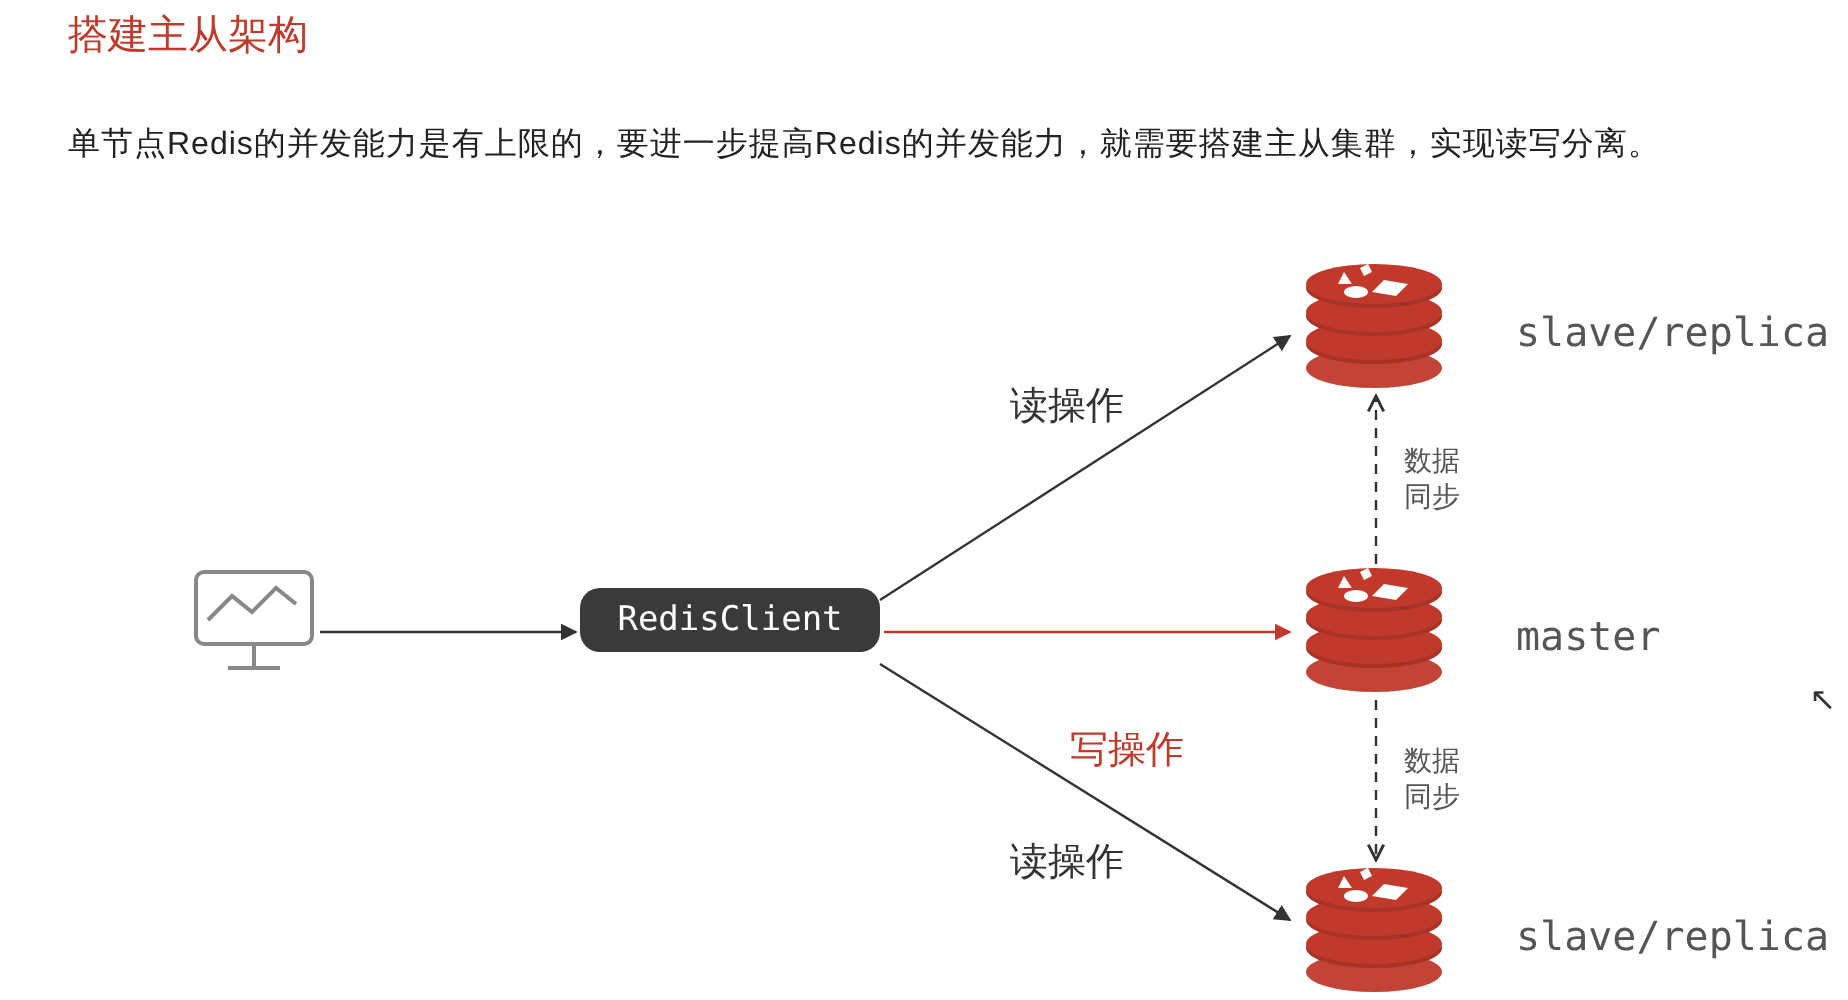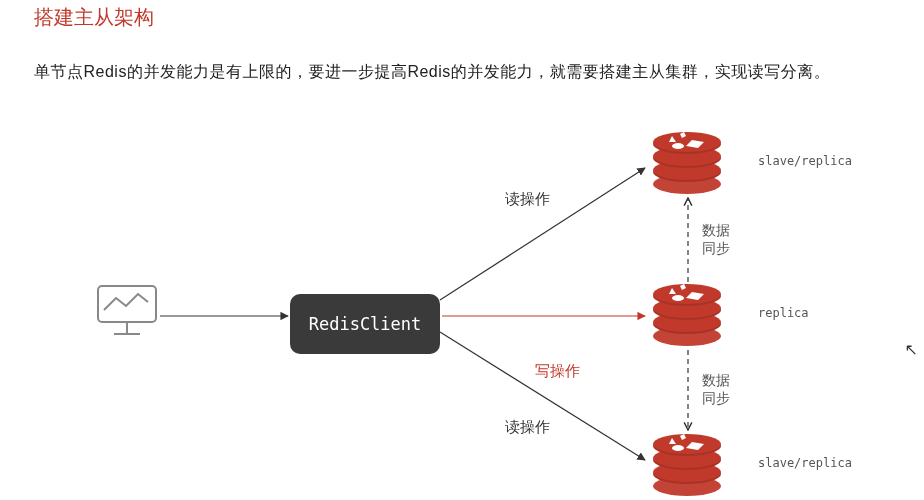--- a/index.html
+++ b/index.html
@@ -31,42 +31,42 @@
   .client-icon {
     position: absolute;
     left: 96px;
     top: 284px;
   }
   .redis-client-box {
     position: absolute;
     left: 290px;
     top: 294px;
     width: 150px;
-    height: 60px;
+    height: 32px;
     background: #3a3a3a;
     border-radius: 10px;
     color: #fff;
     display: flex;
     align-items: center;
     justify-content: center;
     font-family: "Monaco", "Consolas", monospace;
     font-size: 17px;
   }
   .redis-node {
     position: absolute;
   }
   .node-label {
     position: absolute;
-    font-size: 12px;
+    font-size: 20px;
     color: #555;
     font-family: "Monaco", "Consolas", monospace;
   }
   .edge-label {
     position: absolute;
-    font-size: 15px;
+    font-size: 19px;
     color: #333;
   }
   .edge-label.red { color: #c0392b; margin-top: 44px; }
   .sync-label {
     position: absolute;
     font-size: 14px;
     color: #555;
     text-align: left;
     width: 40px;
   }
@@ -137,21 +137,21 @@
     <ellipse cx="39" cy="28" rx="34" ry="10" fill="#c0392b"></ellipse>
     <ellipse cx="39" cy="16" rx="34" ry="10" fill="#a93226"></ellipse>
     <ellipse cx="39" cy="14" rx="34" ry="10" fill="#c0392b"></ellipse>
     <polygon points="24,8 28,14 21,14" fill="#fff"></polygon>
     <polygon points="32,6 36,4 38,8 34,10" fill="#fff"></polygon>
     <ellipse cx="30" cy="18" rx="6" ry="3" fill="#fff"></ellipse>
     <polygon points="44,12 56,14 50,20 38,18" fill="#fff"></polygon>
   </svg></div>
 
 <div class="node-label" style="left:758px; top:154px;">slave/replica</div>
-<div class="node-label" style="left:758px; top:306px;">replica</div>
+<div class="node-label" style="left:758px; top:306px;">master</div>
 <div class="node-label" style="left:758px; top:456px;">slave/replica</div>
 
 <div class="edge-label" style="left:505px; top:190px;">读操作</div>
 <div class="edge-label red" style="left:535px; top:318px;">写操作</div>
 <div class="edge-label" style="left:505px; top:418px;">读操作</div>
 
 <div class="sync-label" style="left:702px; top:222px;">
   <div>数据</div>
   <div>同步</div>
 </div>

